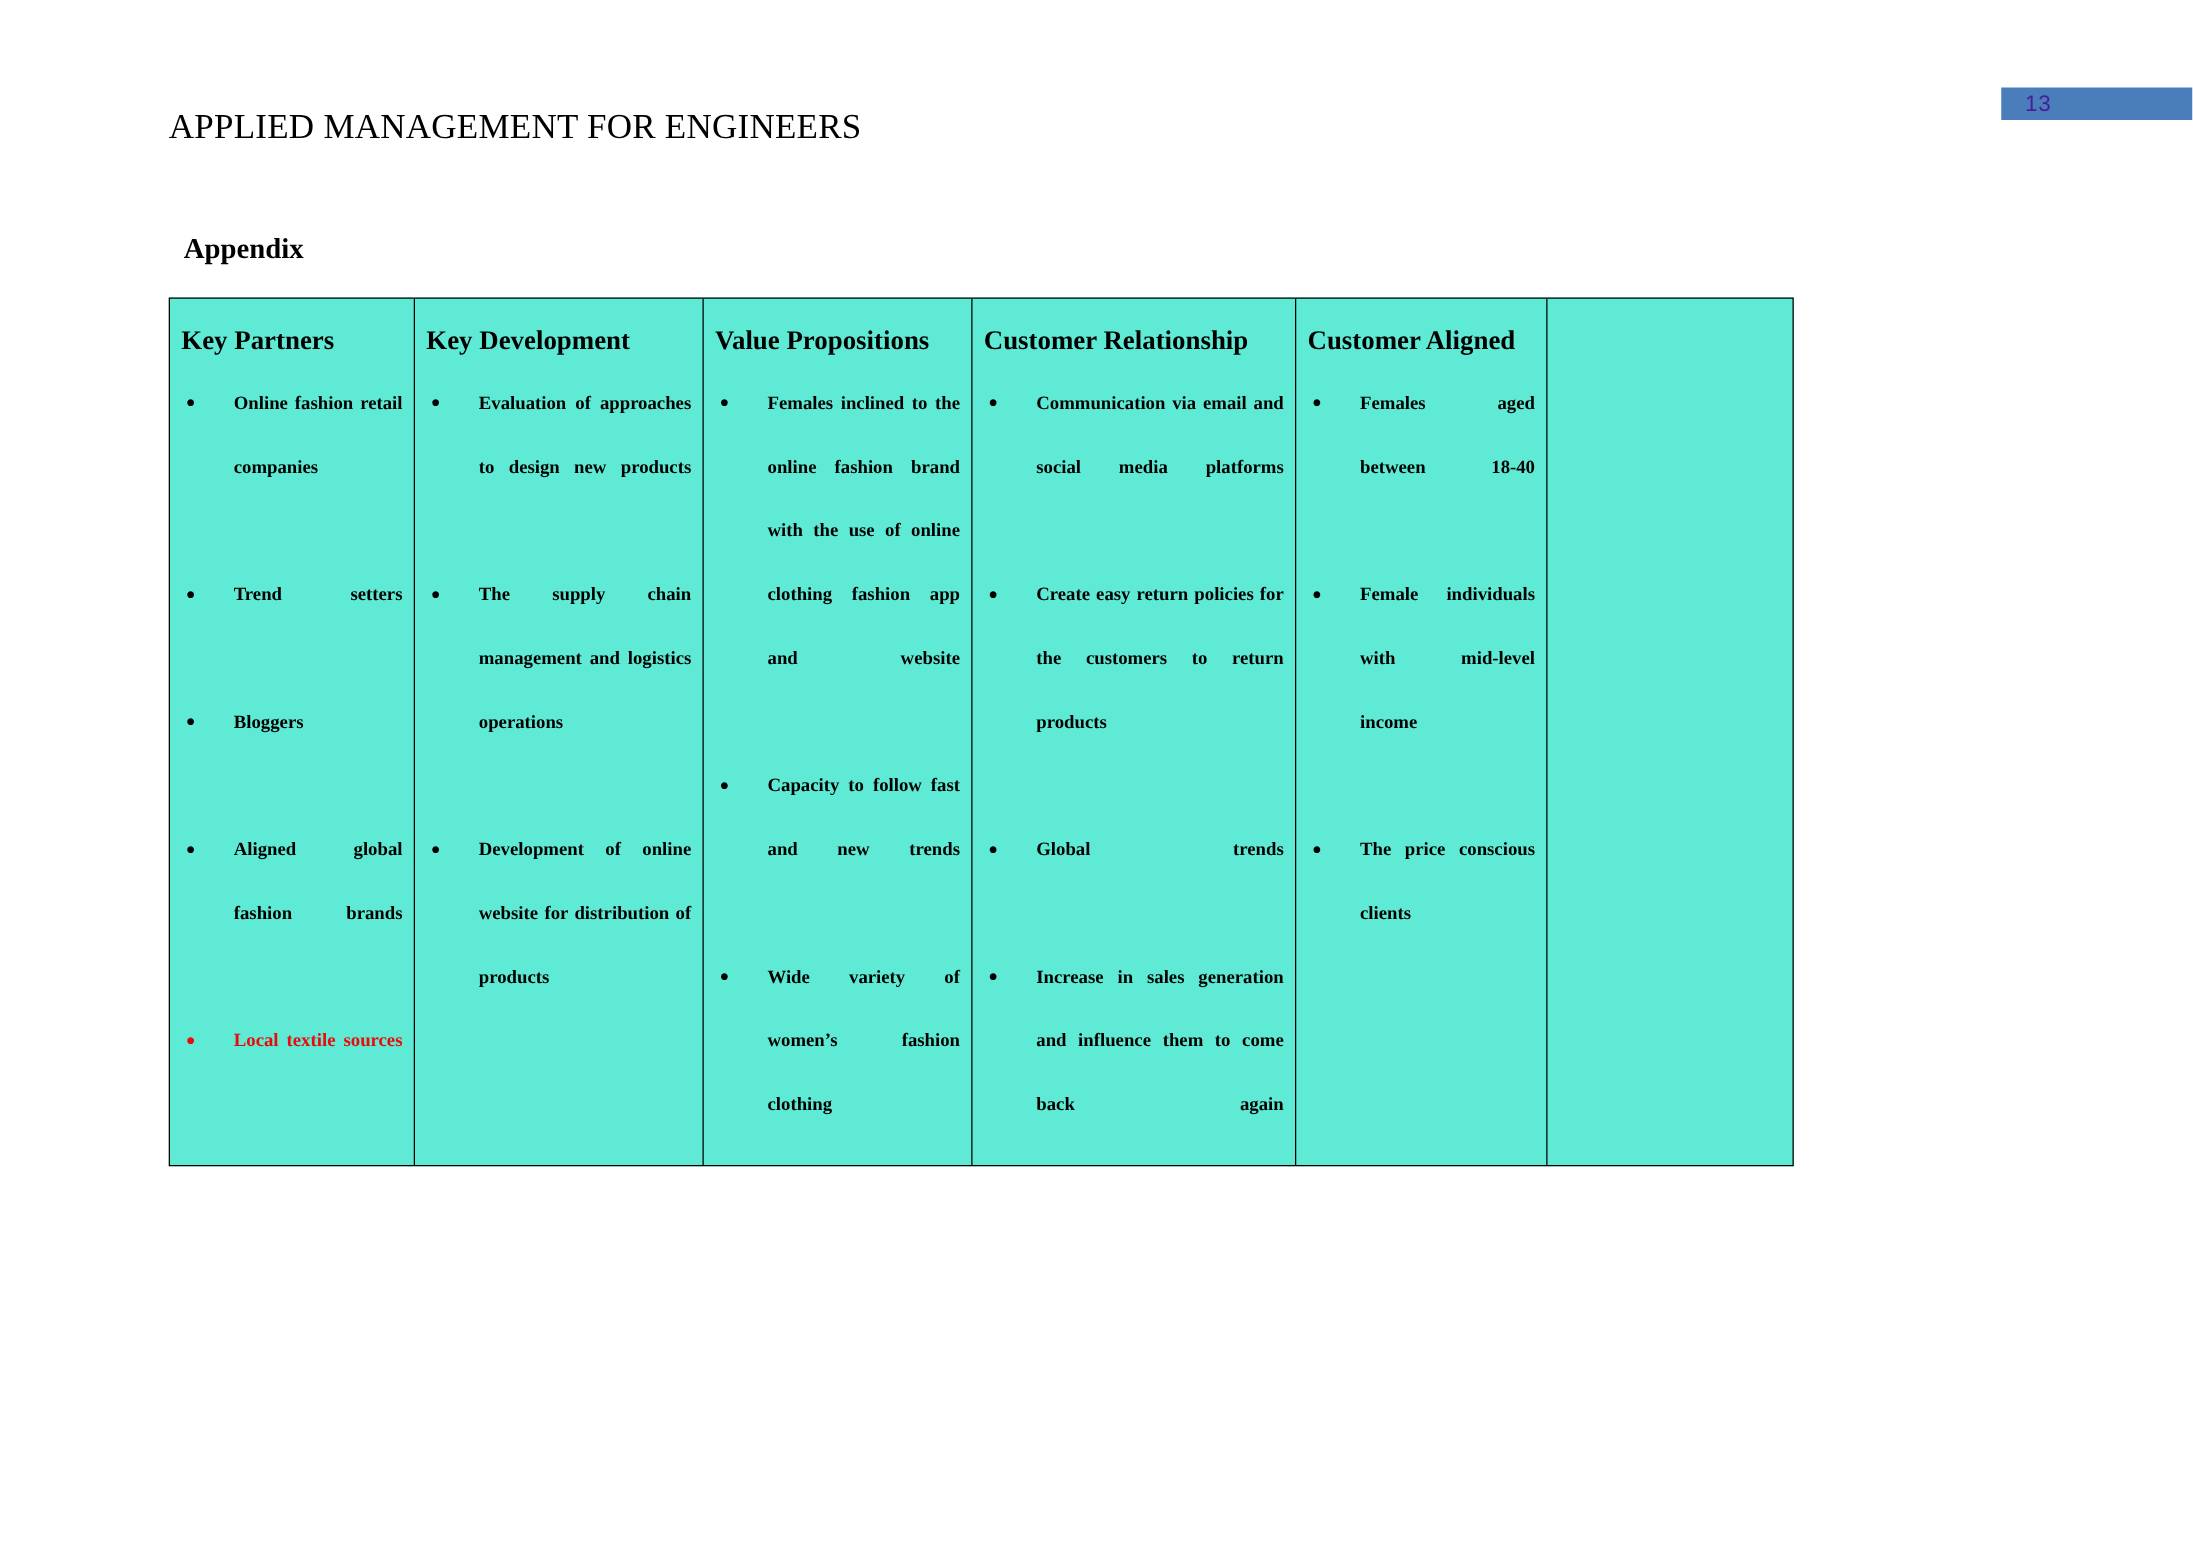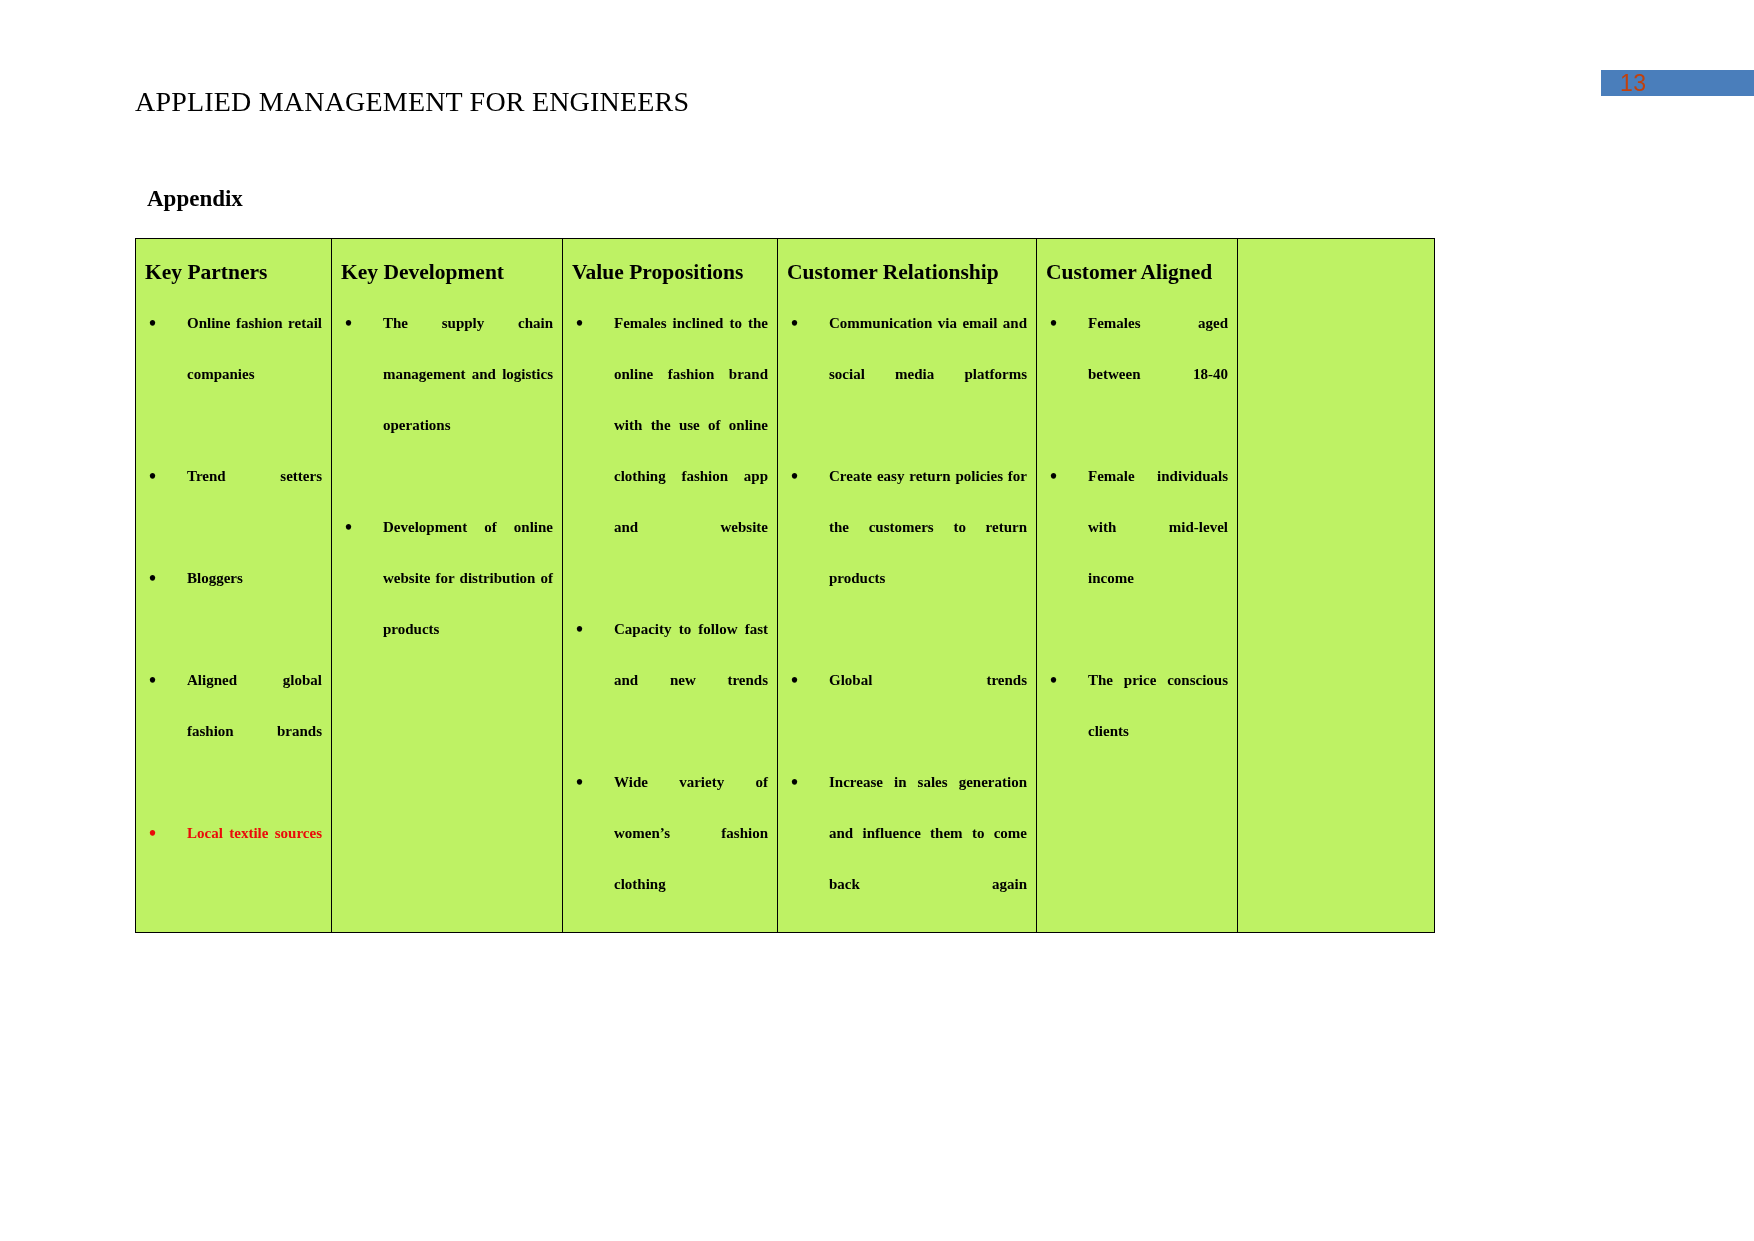--- a/index.html
+++ b/index.html
@@ -26,22 +26,22 @@
     background: #4a7ebb;
     box-sizing: border-box;
   }
   .page-number-text {
     position: absolute;
     left: 1620px;
     top: 70px;
     height: 36px;
     line-height: 26px;
     font-family: "Liberation Sans", "DejaVu Sans", sans-serif;
-    font-size: 23px;
-    color: #c2410c;
+    font-size: 18px;
+    color: #4c1d95;
     letter-spacing: 0.5px;
   }
 
   
   .running-head {
     position: absolute;
     left: 135px;
     top: 86px;
     font-size: 28px;
     font-weight: normal;
@@ -62,21 +62,21 @@
   .bmc-table {
     position: absolute;
     left: 135px;
     top: 238px;
     width: 1300px;
     height: 695px;
     border: 1.5px solid #000000;
     box-sizing: border-box;
     display: flex;
     overflow: hidden;
-    background: #bef264;
+    background: #5eead4;
   }
   .bmc-col {
     box-sizing: border-box;
     border-right: 1.5px solid #000000;
     padding: 8px 9px 0 9px;
     overflow: hidden;
     position: relative;
   }
   .bmc-col:last-child { border-right: none; }
 
@@ -166,20 +166,23 @@
           <span class="jt">Local textile sources</span>
         </li>
 
     </ul>
   </div>
 
   <div class="bmc-col col-2">
     <div class="col-header">Key Development</div>
     <ul class="bullets">
       <li>
+          <span class="jt">Evaluation of approaches to design new products</span>
+        </li>
+      <li>
           <span class="jt">The supply chain management and logistics operations</span>
         </li>
       <li>
           <span class="jt">Development of online website for distribution of products</span>
         </li>
 
     </ul>
   </div>
 
   <div class="bmc-col col-3">

